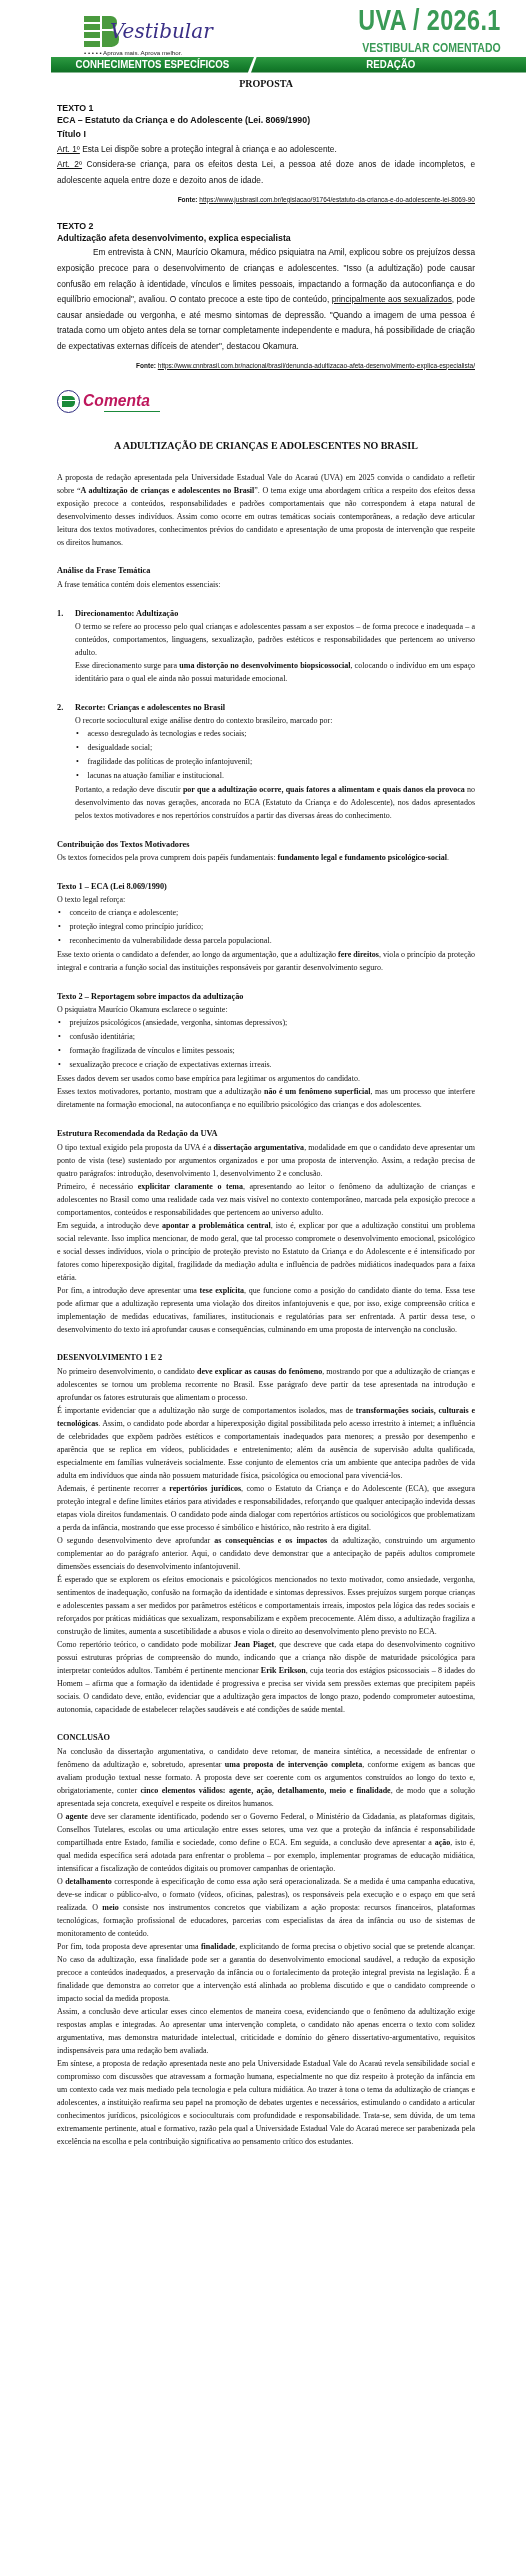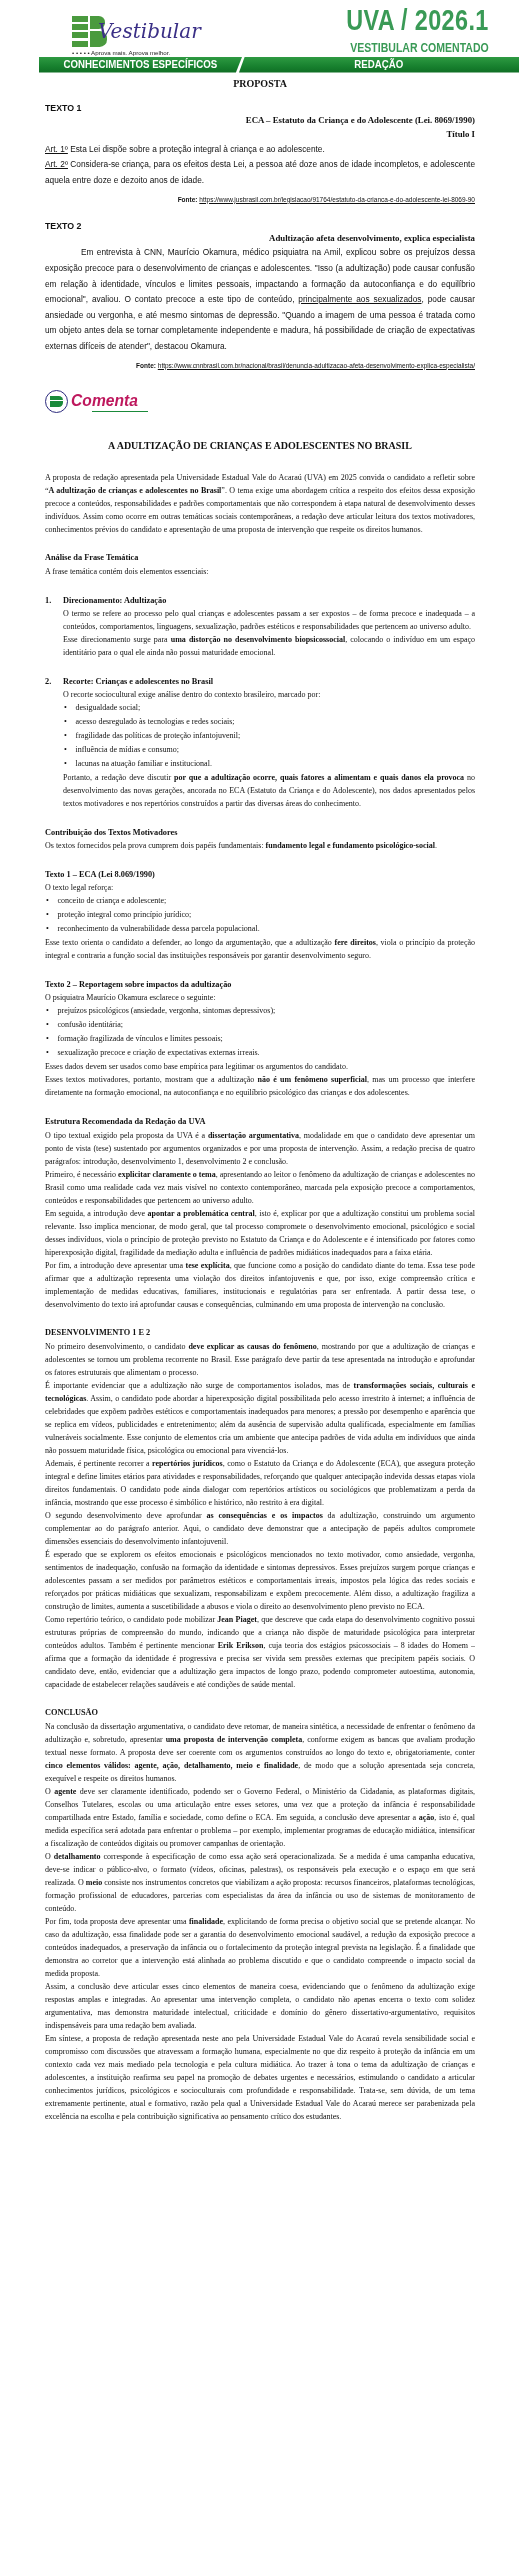--- a/index.html
+++ b/index.html
@@ -4,21 +4,21 @@
 <style>
   * { box-sizing: border-box; margin: 0; padding: 0; }
   html, body { background: #ffffff; }
   body {
     width: 526px;
     min-height: 2576px;
     position: relative;
     color: #111;
     font-family: "Liberation Serif", serif;
   }
-  .page { width: 526px; padding: 0 0 52px 0; }
+  .page { width: 526px; padding: 0 0 52px 12px; }
 
   
   .header {
     position: relative;
     height: 74px;
     margin: 0 0 0 0;
   }
   .logo {
     position: absolute; left: 72px; top: 15.6px; width: 122px; height: 36px;
   }
@@ -60,21 +60,21 @@
   .band.right { left: 200px; width: 280px; clip-path: polygon(2% 0, 100% 0, 100% 100%, 0 100%); }
 
   
   .content { padding: 0 51px 0 45px; }
   .proposta-title {
     text-align: center; font-weight: bold; font-size: 10px;
     margin-top: 4.2px; letter-spacing: 0px;
   }
   .sans { font-family: "Liberation Sans", sans-serif; }
   .tx-label { font-weight: bold; font-size: 8.8px; margin-top: 13.5px; }
-  .tx-center { text-align: right; font-weight: bold; font-size: 8.8px; line-height: 14.6px; font-family: Liberation Serif, serif; }
+  .tx-center { text-align: left; font-weight: bold; font-size: 8.8px; line-height: 14.6px; }
   .tx-line { font-size: 8.3px; line-height: 15.6px; text-align: justify; }
   .tx-line u { text-decoration: underline; }
   .tx-par { font-size: 8.3px; line-height: 15.6px; text-align: justify; }
   .indent { text-indent: 36px; }
   .fonte {
     font-size: 6.5px; text-align: right; margin-top: 5.2px; line-height: 11.4px;
   }
   .fonte b { font-weight: bold; }
   .fonte a { color: #111; text-decoration: underline; }
 
@@ -200,24 +200,23 @@
       </div>
 
       <div class="ol-item">
         <div class="ol-head">
             <span class="num">2.</span>
             <span>Recorte: Crianças e adolescentes no Brasil</span>
           </div>
         <div class="ol-body">
           <p class="body-p">O recorte sociocultural exige análise dentro do contexto brasileiro, marcado por:</p>
           <ul class="bul">
+            <li>acesso desregulado às tecnologias e redes sociais;</li>
             <li>desigualdade social;</li>
-            <li>acesso desregulado às tecnologias e redes sociais;</li>
             <li>fragilidade das políticas de proteção infantojuvenil;</li>
-            <li>influência de mídias e consumo;</li>
             <li>lacunas na atuação familiar e institucional.</li>
           </ul>
           <p class="body-p"><span>Portanto, a redação deve discutir </span><b>por que a adultização ocorre, quais fatores a alimentam e quais danos ela provoca</b><span> no desenvolvimento das novas gerações, ancorada no ECA (Estatuto da Criança e do Adolescente), nos dados apresentados pelos textos motivadores e nos repertórios construídos a partir das diversas áreas do conhecimento.</span></p>
         </div>
       </div>
 
       <div class="h2">Contribuição dos Textos Motivadores</div>
       <p class="body-p"><span>Os textos fornecidos pela prova cumprem dois papéis fundamentais: </span><b>fundamento legal e fundamento psicológico-social</b><span>.</span></p>
 
       <div class="h2">Texto 1 – ECA (Lei 8.069/1990)</div>

